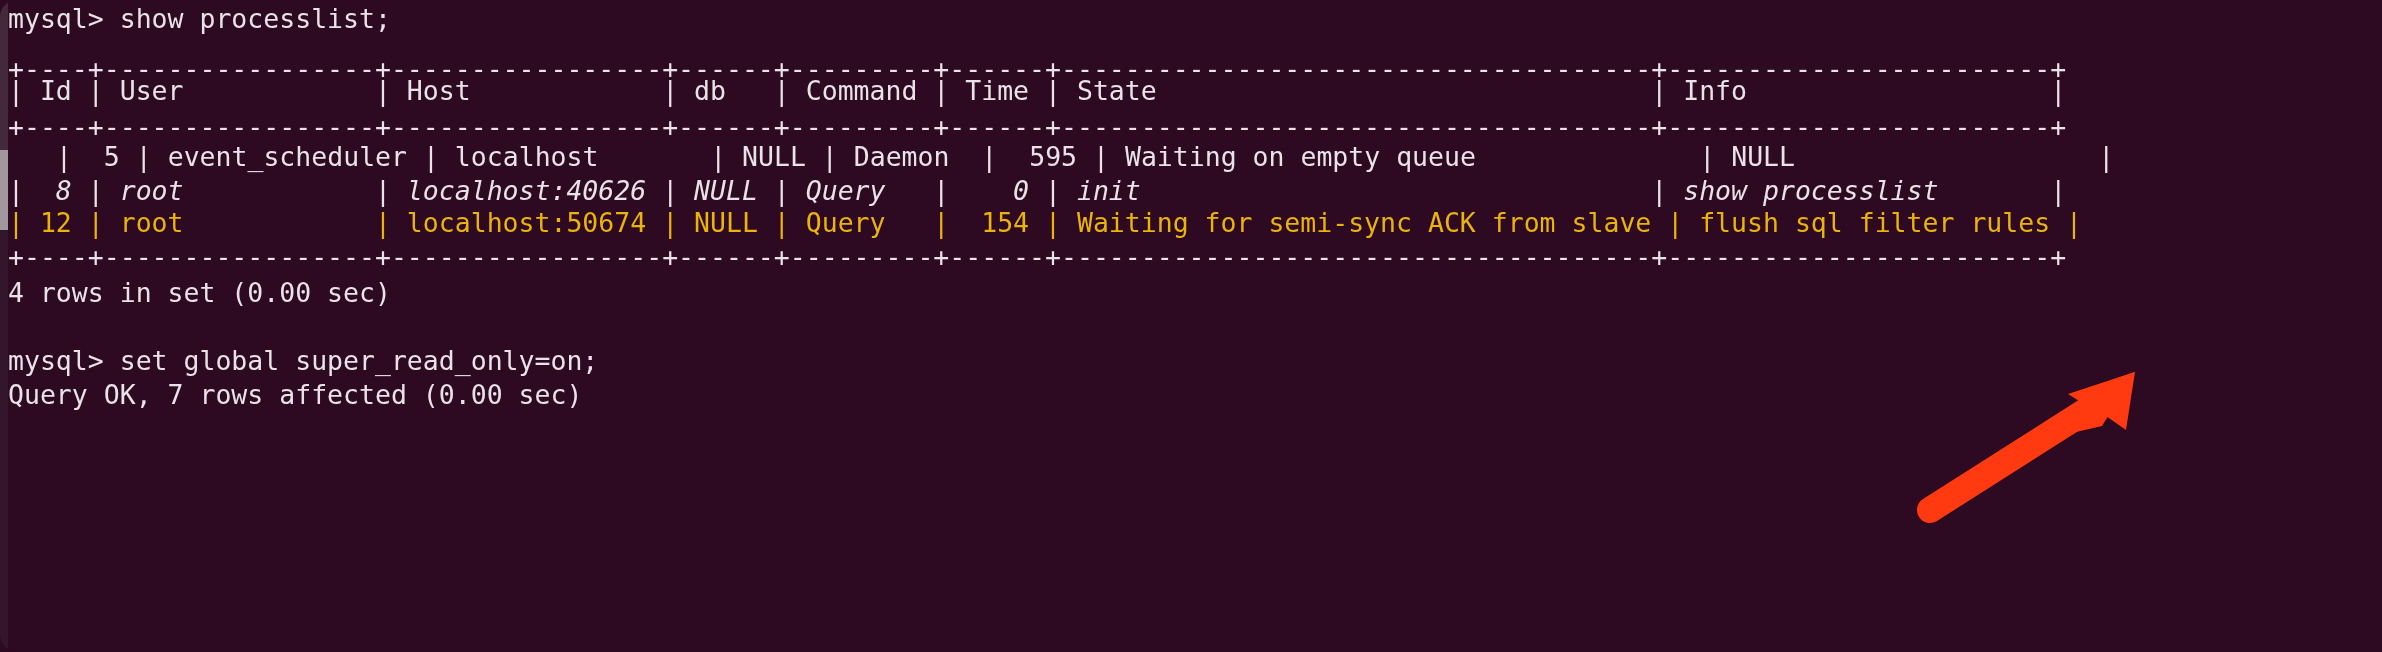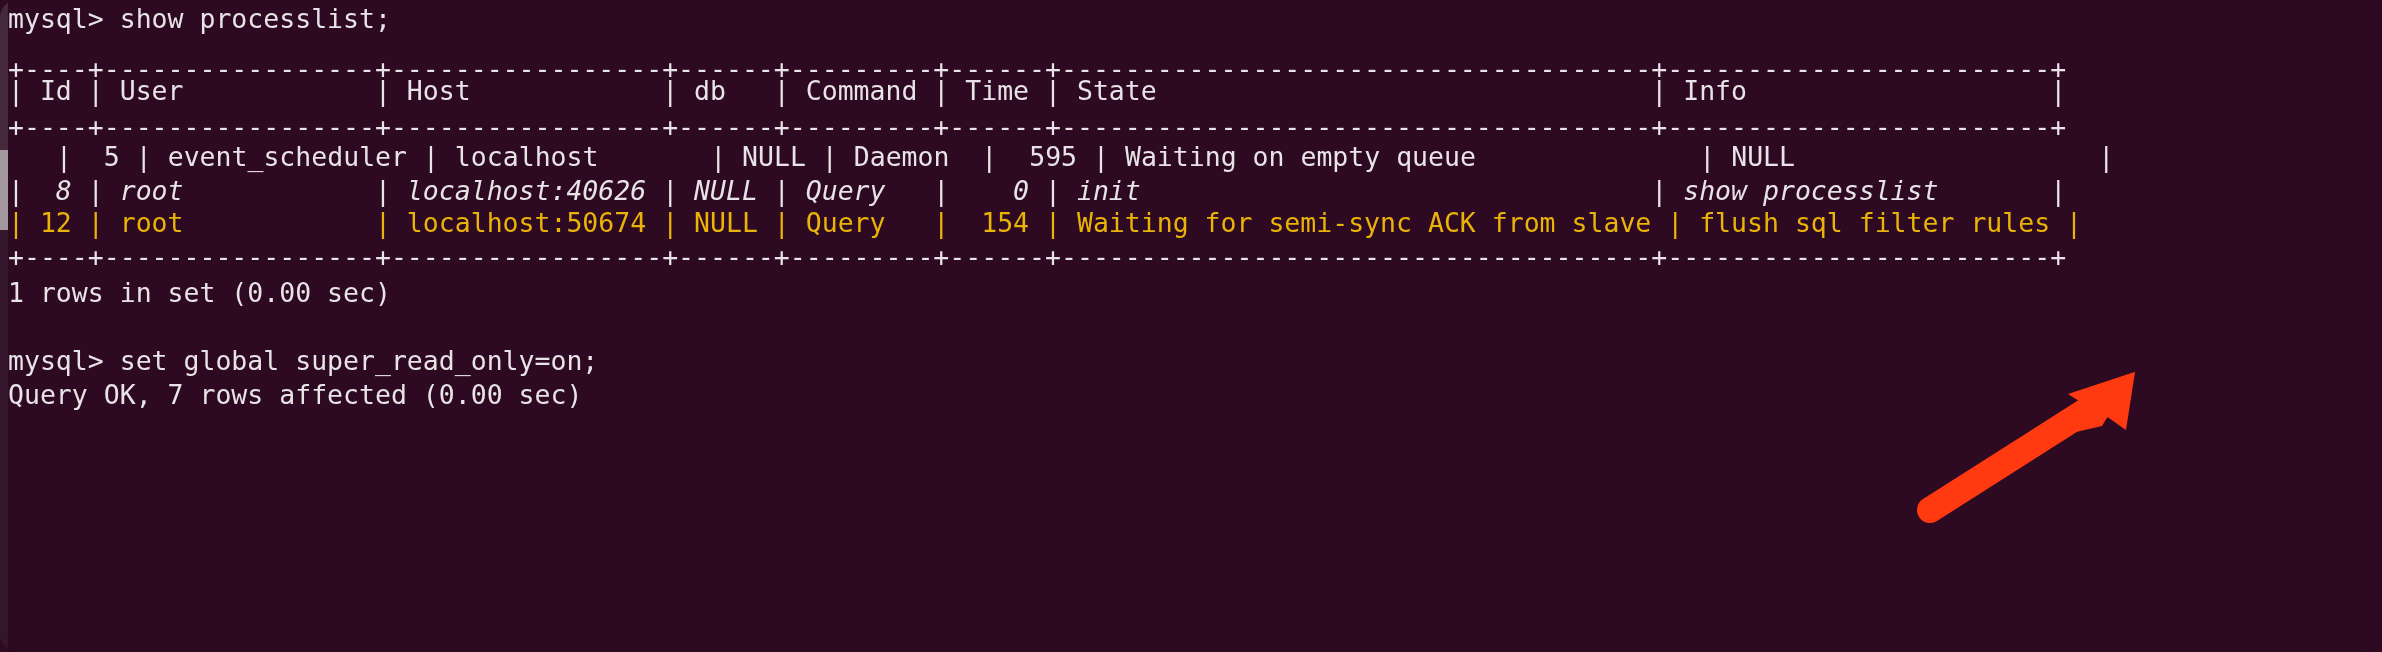--- a/index.html
+++ b/index.html
@@ -92,21 +92,21 @@
 
   <div id="lines">
     <div class="line" style="position: absolute; left: 0px; top: 2px; color: rgb(232, 227, 230);">mysql&gt; show processlist;</div>
     <div class="line" style="position: absolute; left: 0px; top: 52px; color: rgb(232, 227, 230);">+----+-----------------+-----------------+------+---------+------+-------------------------------------+------------------------+</div>
     <div class="line" style="position: absolute; left: 0px; top: 74px; color: rgb(232, 227, 230);">| Id | User            | Host            | db   | Command | Time | State                               | Info                   |</div>
     <div class="line" style="position: absolute; left: 0px; top: 110px; color: rgb(232, 227, 230);">+----+-----------------+-----------------+------+---------+------+-------------------------------------+------------------------+</div>
     <div class="line" style="position: absolute; left: 0px; top: 140px; color: rgb(232, 227, 230); margin-left: 48px;">|  5 | event_scheduler | localhost       | NULL | Daemon  |  595 | Waiting on empty queue              | NULL                   |</div>
     <div class="line" style="position: absolute; left: 0px; top: 174px; color: rgb(232, 227, 230); font-style: italic;">|  8 | root            | localhost:40626 | NULL | Query   |    0 | init                                | show processlist       |</div>
     <div class="line" style="position: absolute; left: 0px; top: 206px; color: #eab308;">| 12 | root            | localhost:50674 | NULL | Query   |  154 | Waiting for semi-sync ACK from slave | flush sql filter rules |</div>
     <div class="line" style="position: absolute; left: 0px; top: 240px; color: rgb(232, 227, 230);">+----+-----------------+-----------------+------+---------+------+-------------------------------------+------------------------+</div>
-    <div class="line" style="position: absolute; left: 0px; top: 276px; color: rgb(232, 227, 230);">1 rows in set (0.00 sec)</div>
+    <div class="line" style="position: absolute; left: 0px; top: 276px; color: rgb(232, 227, 230);">4 rows in set (0.00 sec)</div>
     <div class="line blank" style="position: absolute; left: 0px; top: 306px; color: rgb(232, 227, 230);">&nbsp;</div>
     <div class="line" style="position: absolute; left: 0px; top: 344px; color: rgb(232, 227, 230);">mysql&gt; set global super_read_only=on;</div>
     <div class="line" style="position: absolute; left: 0px; top: 378px; color: rgb(232, 227, 230);">Query OK, 7 rows affected (0.00 sec)</div>
   </div>
 
   <svg id="annotation-arrow" viewBox="0 0 340 200" width="340" height="200">
     <g>
       <path d="M 40 150 L 205 45" stroke="#ff3a10" stroke-width="26" stroke-linecap="round" fill="none"></path>
       <path d="M 245 12 L 178 34 L 200 48 L 186 72 L 212 66 Z" fill="#ff3a10"></path>
       <path d="M 245 12 L 183 33 L 236 70 Z" fill="#ff3a10"></path>

